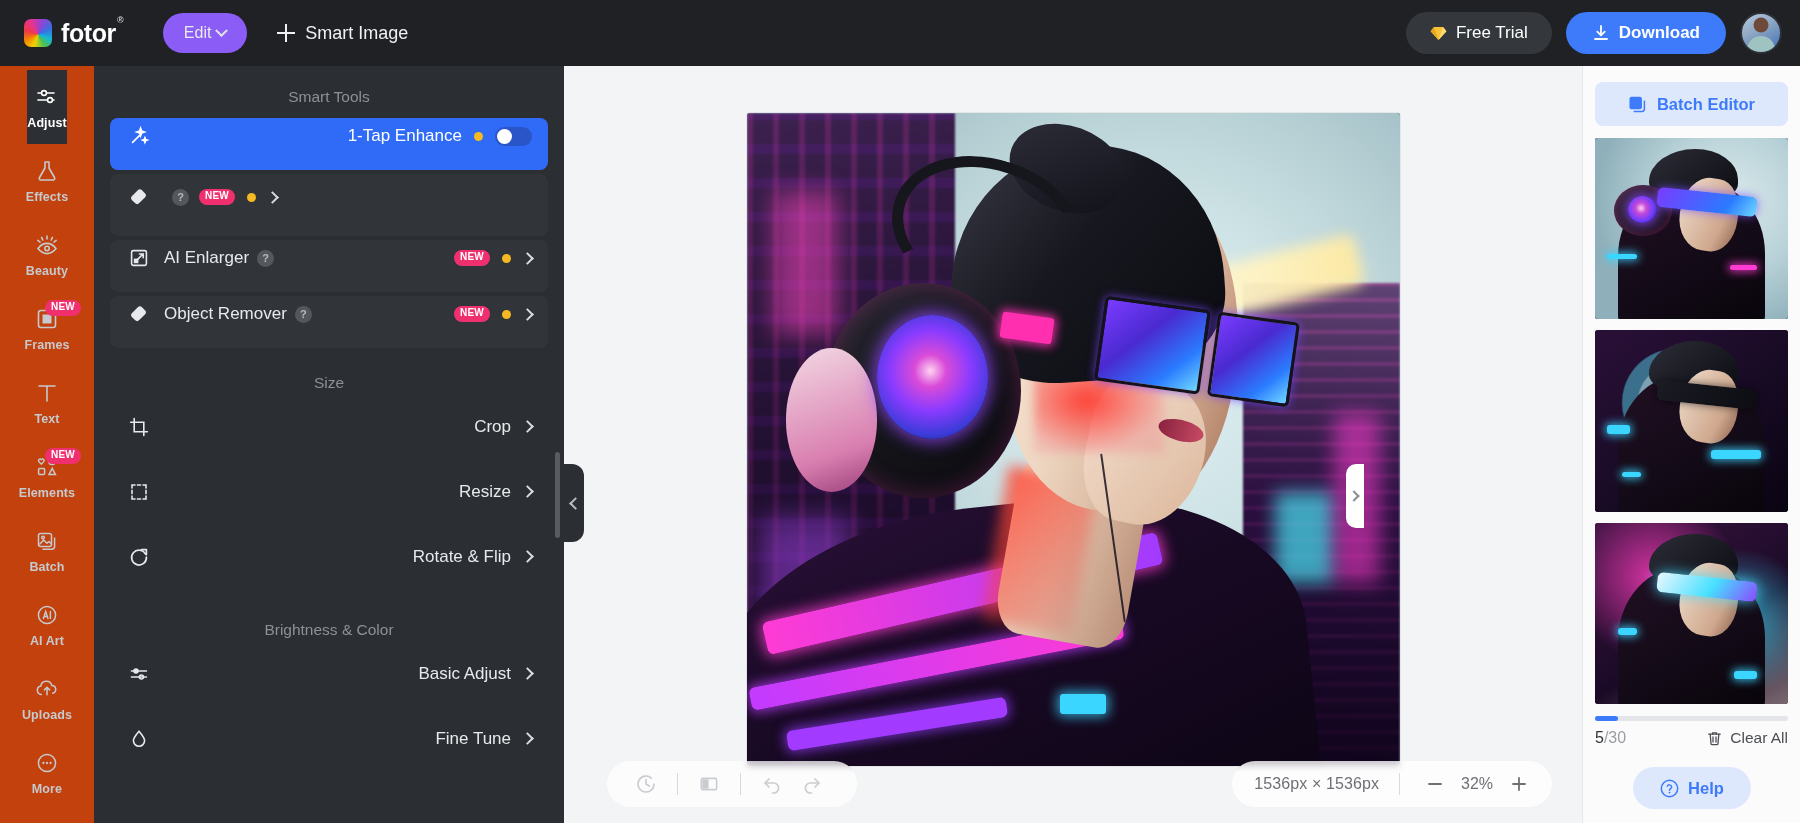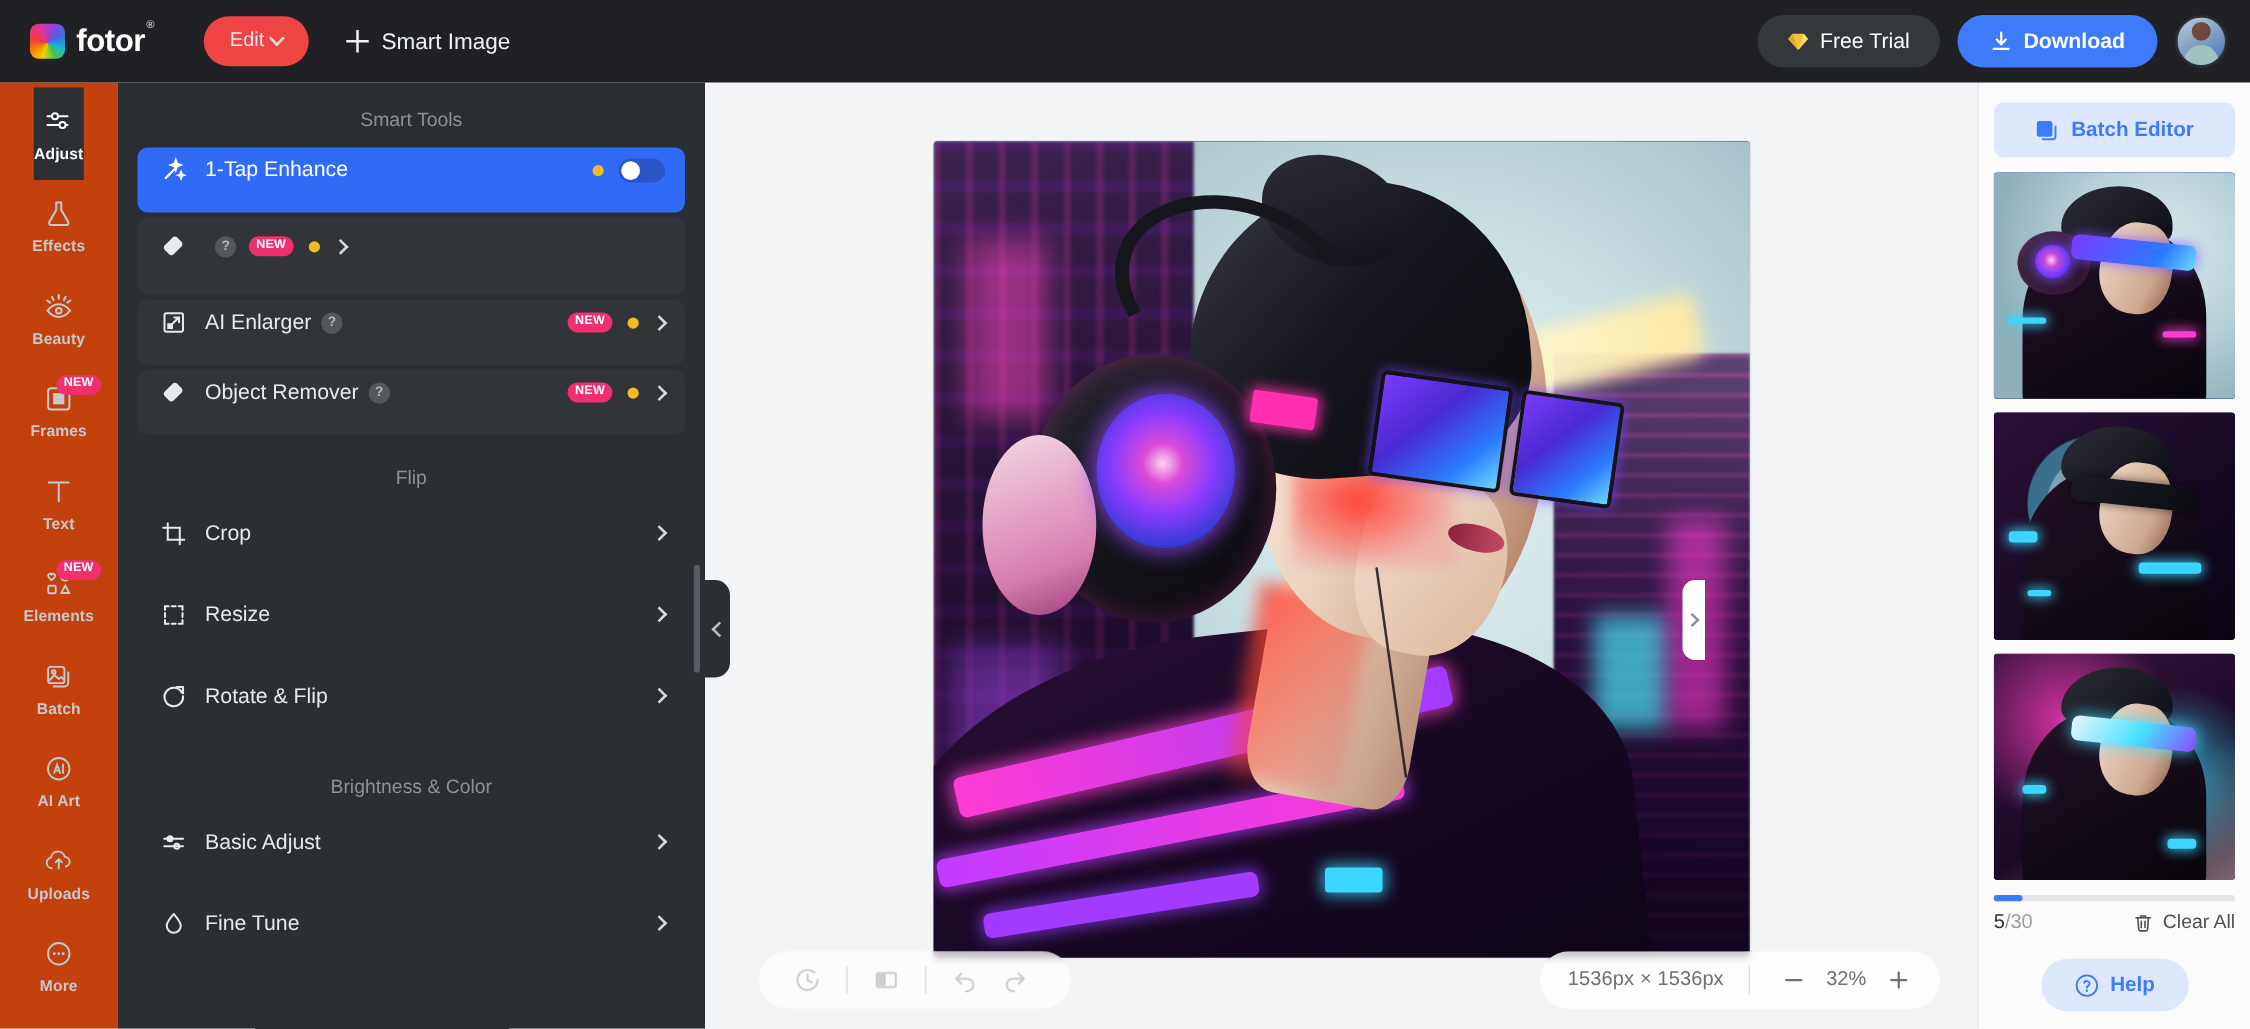--- a/index.html
+++ b/index.html
@@ -37,21 +37,21 @@
     color: #ffffff; font-size: 25px; font-weight: 700; letter-spacing: -.4px;
     position: relative;
   }
   .brand-reg {
     font-size: 9px; color: #c9cbcf; vertical-align: super; margin-left: 1px;
     position: relative; top: -9px;
   }
   .edit-btn {
     margin-left: 40px;
     height: 40px; min-width: 84px; padding: 0 16px;
-    background: #ef4444; border-radius: 20px;
+    background: #8b5cf6; border-radius: 20px;
     display: flex; align-items: center; justify-content: center; gap: 6px;
     color: #e8eaec; font-size: 16px;
     cursor: pointer;
   }
   .chev-d { width: 9px; height: 9px; border-right: 2px solid #dfe1e4; border-bottom: 2px solid #dfe1e4;
             transform: rotate(45deg) translate(-2px,-2px); }
   .open-image {
     margin-left: 30px; display: flex; align-items: center; gap: 10px;
     color: #eef0f2; font-size: 18px; cursor: pointer;
   }
@@ -115,21 +115,21 @@
     width: 470px; flex: 0 0 470px; background: #2b2e32;
     padding: 0 16px; overflow: hidden; position: relative;
   }
   .tools-section-title {
     text-align:center; color:#8d9196; font-size: 15.5px;
     padding: 22px 0 12px;
   }
   .tool-row {
     height: 52px; border-radius: 8px; display:flex; align-items:center;
     padding: 0 16px 16px 18px; color:#e7e9ec; font-size:17px; cursor:pointer;
-    background:#313439; margin-bottom: 4px; position:relative;
+    background:#313439; margin-bottom: 4px; position:relative;text-align:right;
   }
   .tool-row.tall { height: 62px; }
   .tool-row.active { background:#2f6bf6; color:#fff; }
   .tool-ico { width: 22px; height: 22px; flex: 0 0 22px; margin-right: 14px; }
   .tool-label { flex: 1; line-height: 1.25; }
   .tool-label.wrap { max-width: 150px; }
   .q-ico {
     width: 17px; height: 17px; border-radius: 50%; background:#54585d;
     color:#b6babf; font-size: 11px; font-weight:700;
     display:inline-flex; align-items:center; justify-content:center;
@@ -657,21 +657,21 @@
           </svg>
           </span>
         <span class="tool-label" style="flex:0 0 auto">Object Remover</span>
         <span class="q-ico">?</span>
         <span style="flex:1"></span>
         <span class="new-badge" style="position:static">NEW</span>
         <span class="dot-yellow"></span>
         <span class="chev-r"></span>
       </div>
 
-      <div class="tools-section-title">Flip</div>
+      <div class="tools-section-title">Size</div>
 
       <div class="tool-row plain">
         <span class="tool-ico">
           <svg width="22" height="22" viewBox="0 0 22 22" fill="none" stroke="#e7e9ec" stroke-width="1.6" stroke-linecap="round">
             <path d="M6.2 2.6v13.2h13.2"></path>
               <path d="M2.6 6.2h13.2v13.2"></path>
           </svg>
           </span>
         <span class="tool-label">Crop</span>
         <span class="chev-r"></span>

